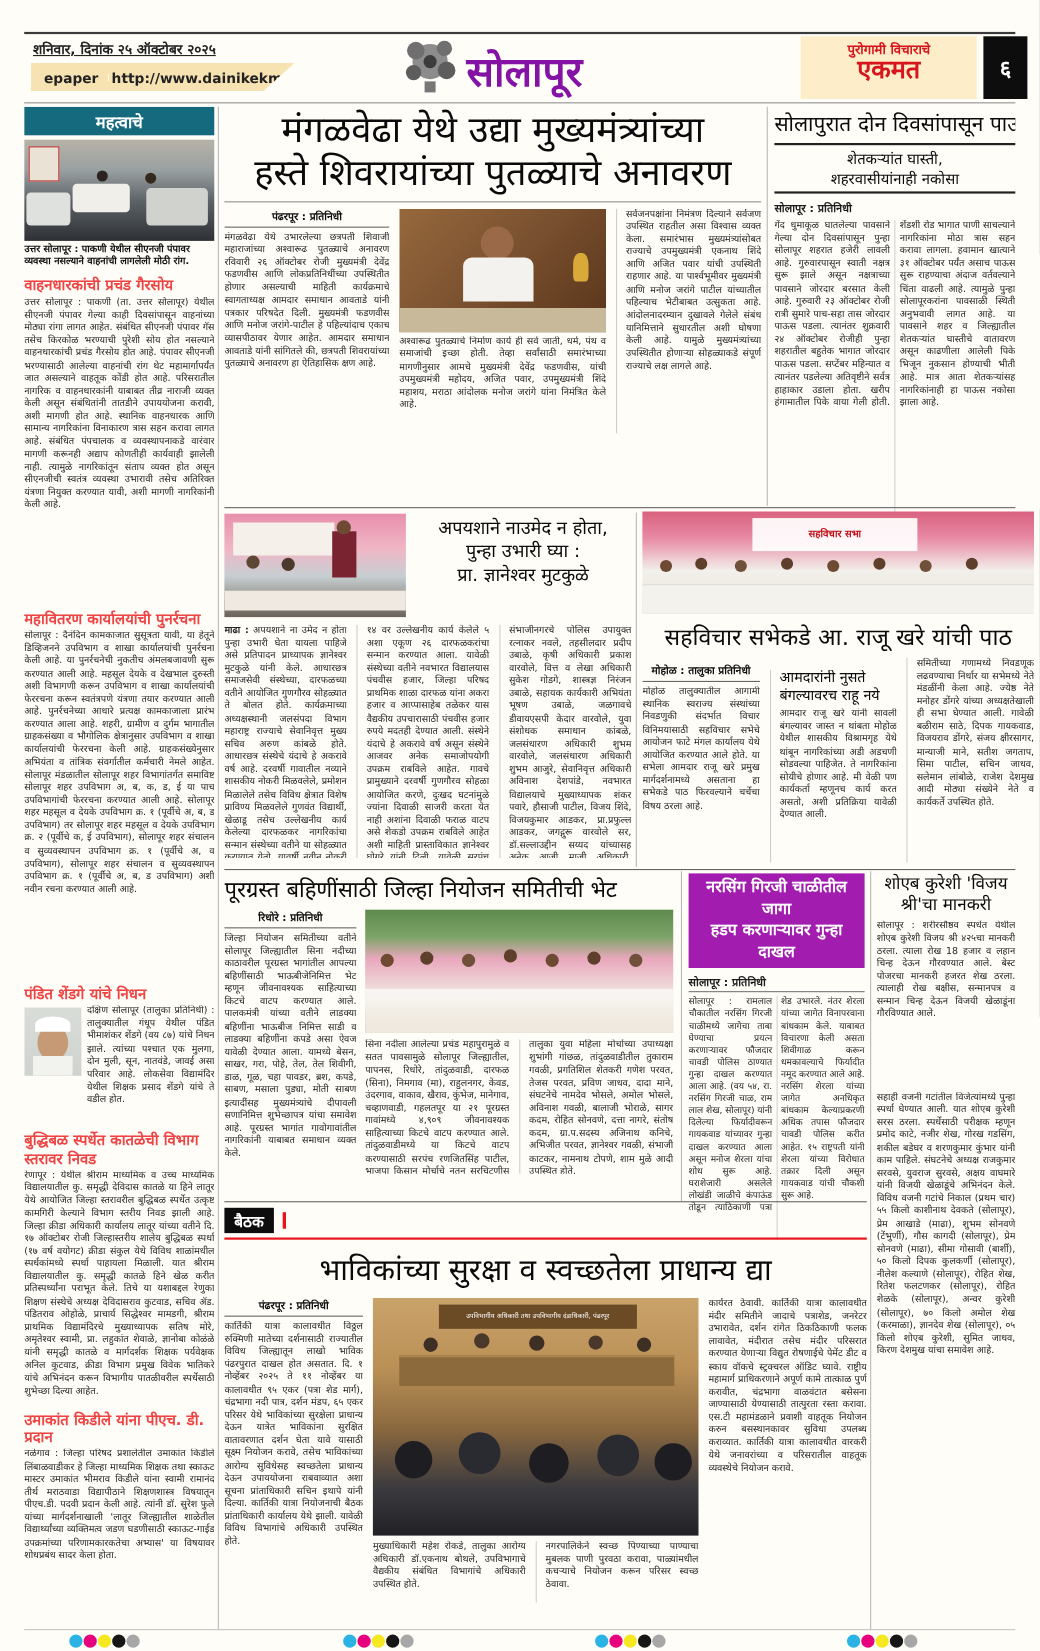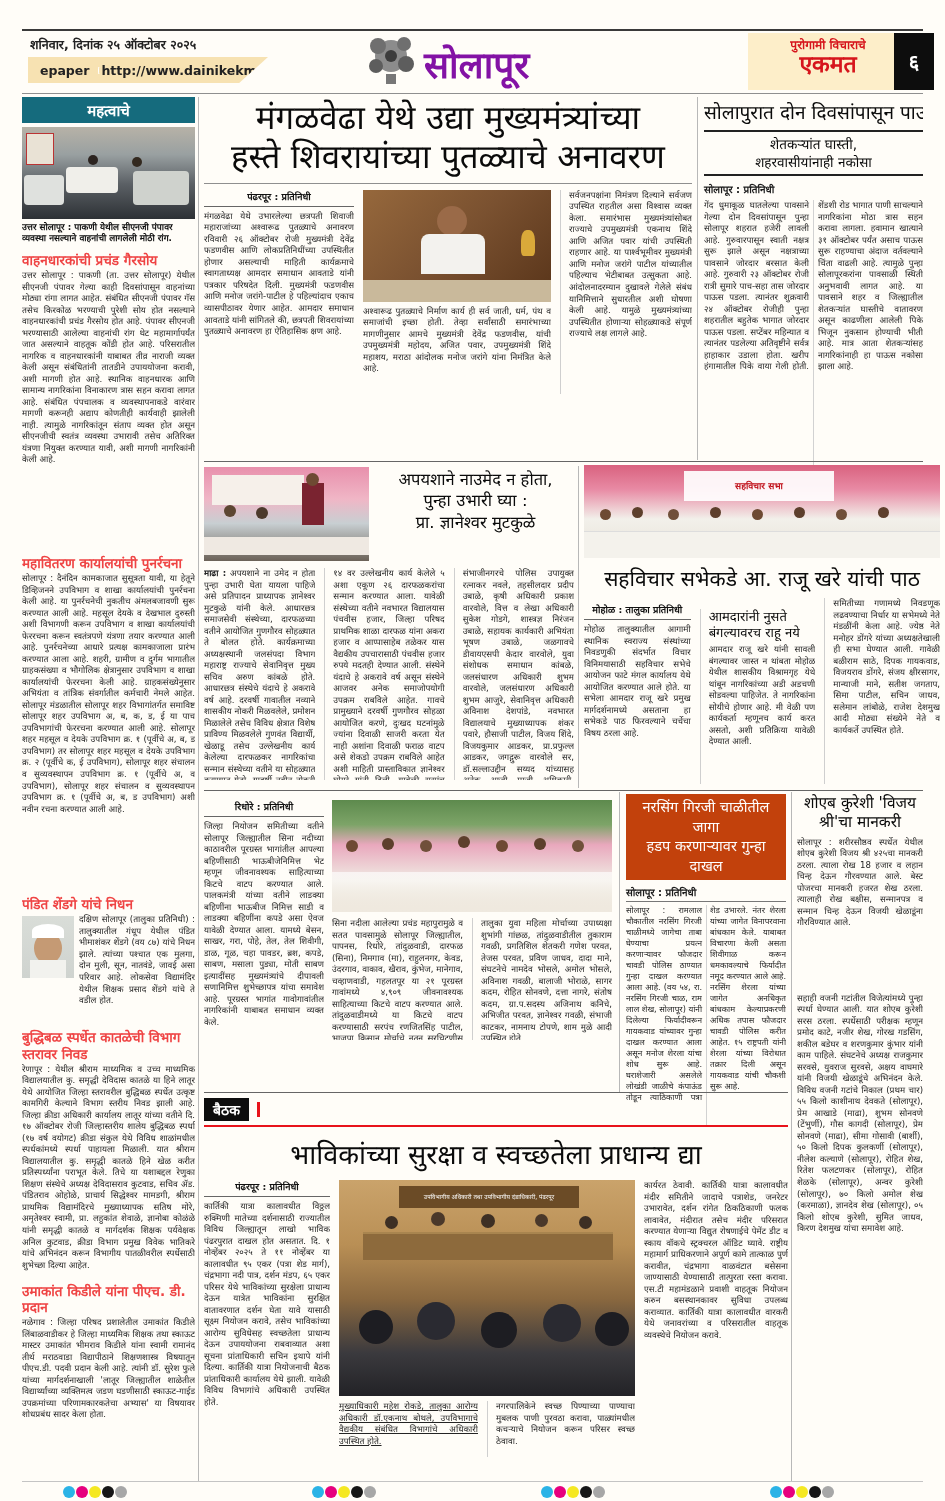--- a/index.html
+++ b/index.html
@@ -34,61 +34,61 @@
   .sb-title{background:#156b7d;color:#fff;font-size:15px;font-weight:bold;text-align:center;
             padding:3px 0;margin-bottom:4px;}
   .sb h3{font-size:13.5px;font-weight:900;color:#ef4444;margin:7px 0 2px 0;line-height:1.2;}
   .sb .cap{font-size:8.8px;font-weight:bold;line-height:1.3;color:#111;margin-top:3px;}
   
   .photo{position:relative;overflow:hidden;}
   .blob{position:absolute;border-radius:50%;}
   .banner-strip{position:absolute;background:rgba(255,255,255,.92);color:#c0111a;font-weight:bold;
                 text-align:center;overflow:hidden;}
   
-  .blackbox{background:#c2410c;color:#fff;font-weight:400;text-align:center;font-size:14.5px;
+  .blackbox{background:#a21caf;color:#fff;font-weight:700;text-align:center;font-size:14.5px;
             line-height:1.35;padding:4px 2px;}
   
   .kicker{display:flex;align-items:center;gap:8px;}
   .kicker-label{background:#0d0d0d;color:#fff;font-size:14px;font-weight:bold;padding:2px 9px;}
   .kicker-sep{width:3px;height:15px;background:#e8131b;}
   .kicker-text{font-size:14px;font-weight:bold;color:#8d8d8d;white-space:nowrap;overflow:hidden;}
   .redline{height:2px;background:#e8131b;margin-top:4px;}
   
   .dots{position:absolute;display:flex;gap:1px;}
   .dot{width:12px;height:12px;border-radius:50%;}
   .d-c{background:#2bb3e6}.d-m{background:#e6007e}.d-y{background:#f5e821}.d-k{background:#161616}.d-g{background:#a7a7a7}
 </style>
 </head>
 <body>
 
 <div class="page">
 
   <div class="abs hrule" style="left:22px;top:29px;width:901px;"></div>
-  <div class="abs date-line" style="left:30px;top:36px;">शनिवार, दिनांक २५ ऑक्टोबर २०२५</div>
+  <div class="abs date-line" style="left:30px;top:36px;text-decoration:underline;">शनिवार, दिनांक २५ ऑक्टोबर २०२५</div>
   <div class="abs" style="left:28px;top:57px;width:240px;">
     <div class="epaper-bar">
       <span>epaper</span>
       <span class="globe"></span>
       <span>http://www.dainikekmat.com</span>
     </div>
   </div>
 
   <svg class="abs" style="left:366px;top:30px;" width="50" height="56" viewBox="0 0 50 56">
     <g fill="#6f6f6f">
         <circle cx="25" cy="26" r="16" fill="#8c8c8c"></circle>
         <circle cx="12" cy="16" r="8"></circle>
         <circle cx="38" cy="14" r="7"></circle>
     <circle cx="40" cy="34" r="8" fill="#5d5d5d"></circle>
         <circle cx="10" cy="36" r="7" fill="#5d5d5d"></circle>
     <circle cx="25" cy="26" r="6" fill="#3c3c3c"></circle>
         <rect x="20" y="44" width="10" height="10" fill="#777"></rect>
       </g>
   </svg>
   <div class="abs city-name" style="left:424px;top:38px;">सोलापूर</div>
-  <div class="abs brand-box" style="left:748px;top:33px;width:140px;height:51px;">
+  <div class="abs brand-box" style="left:728px;top:33px;width:140px;height:51px;">
     <div class="brand-tag">पुरोगामी विचाराचे</div>
     <div class="brand-name">एकमत</div>
   </div>
   <div class="abs pageno-box" style="left:894px;top:33px;width:40px;height:57px;">६</div>
   <div class="abs thin" style="left:22px;top:93px;width:901px;position:absolute;"></div>
 
   <div class="sb">
     <div class="sb-title">महत्वाचे</div>
     <div class="photo" style="height:92px;background:linear-gradient(180deg,#b7b2a7 0%,#99a0a1 30%,#5b6065 62%,#2d3135 100%);">
       <div style="position:absolute;left:4px;top:6px;width:26px;height:30px;background:#e9e2d5;border:1px solid #b33;"></div>
@@ -219,20 +219,21 @@
       </div>
       <div class="col colrule">
           <div class="body-text" style="height:186px;">समितीच्या गणामध्ये निवडणूक लढवण्याचा निर्धार या सभेमध्ये नेते मंडळींनी केला आहे. ज्येष्ठ नेते मनोहर डोंगरे यांच्या अध्यक्षतेखाली ही सभा घेण्यात आली. गावेळी बळीराम साठे, दिपक गायकवाड, विजयराव डोंगरे, संजय क्षीरसागर, मान्याजी माने, सतीश जगताप, सिमा पाटील, सचिन जाधव, सलेमान लांबोळे, राजेश देशमुख आदी मोठ्या संख्येने नेते व कार्यकर्ते उपस्थित होते.</div>
         </div>
     </div>
   </div>
 
   <div class="hrule" style="left:204px;top:790px;width:719px;height:1px;background:#666;"></div>
 
   <div class="abs" style="left:204px;top:794px;width:408px;">
+    <div class="headline" style="font-size:20px;">पूरग्रस्त बहिणींसाठी जिल्हा नियोजन समितीची भेट</div>
     <div style="display:flex;gap:8px;margin-top:6px;">
       <div style="flex:0 0 120px;">
         <div class="dateline">रिधोरे : प्रतिनिधी</div>
         <div class="body-text" style="height:242px;">जिल्हा नियोजन समितीच्या वतीने सोलापूर जिल्ह्यातील सिना नदीच्या काठावरील पूरग्रस्त भागांतील आपल्या बहिणींसाठी भाऊबीजेनिमित्त भेट म्हणून जीवनावश्यक साहित्याच्या किटचे वाटप करण्यात आले. पालकमंत्री यांच्या वतीने लाडक्या बहिणींना भाऊबीज निमित्त साडी व लाडक्या बहिणींना कपडे असा ऐवज यावेळी देण्यात आला. यामध्ये बेसन, साखर, गरा, पोहे, तेल, तेल शिवीगी, डाळ, गूळ, चहा पावडर, ब्रश, कपडे, साबण, मसाला पुड्या, मोती साबण इत्यादींसह मुख्यमंत्र्यांचे दीपावली सणानिमित्त शुभेच्छापत्र यांचा समावेश आहे. पूरग्रस्त भागांत गावोगावांतील नागरिकांनी याबाबत समाधान व्यक्त केले.</div>
       </div>
       <div style="flex:1;">
         <div class="photo" style="height:112px;background:linear-gradient(180deg,#5d8a4d 0%,#7da468 22%,#e9a8bd 40%,#f0ece4 72%,#cbb795 100%);">
           <div class="blob" style="left:14px;top:40px;width:12px;height:12px;background:#6e4a33;"></div>
           <div class="blob" style="left:50px;top:38px;width:12px;height:12px;background:#5d3f2c;"></div>
           <div class="blob" style="left:88px;top:40px;width:12px;height:12px;background:#70503a;"></div>
@@ -294,21 +295,21 @@
           <div class="blob" style="left:196px;top:34px;width:13px;height:13px;background:#4a382a;"></div>
           <div class="blob" style="left:240px;top:36px;width:13px;height:13px;background:#3d2f24;"></div>
           <div class="blob" style="left:20px;top:130px;width:34px;height:34px;background:#1d1d22;"></div>
           <div class="blob" style="left:78px;top:122px;width:38px;height:38px;background:#2a2a31;"></div>
           <div class="blob" style="left:142px;top:132px;width:36px;height:36px;background:#1d1d22;"></div>
           <div class="blob" style="left:204px;top:124px;width:38px;height:38px;background:#2a2a31;"></div>
           <div class="blob" style="left:256px;top:132px;width:34px;height:34px;background:#1d1d22;"></div>
         </div>
         <div class="cols" style="margin-top:5px;height:56px;">
           <div class="col">
-              <div class="body-text" style="height:56px;text-decoration:underline;">मुख्याधिकारी महेश रोकडे, तालुका आरोग्य अधिकारी डॉ.एकनाथ बोथले, उपविभागाचे वैद्यकीय संबंधित विभागांचे अधिकारी उपस्थित होते.</div>
+              <div class="body-text" style="height:56px;">मुख्याधिकारी महेश रोकडे, तालुका आरोग्य अधिकारी डॉ.एकनाथ बोथले, उपविभागाचे वैद्यकीय संबंधित विभागांचे अधिकारी उपस्थित होते.</div>
             </div>
           <div class="col colrule">
               <div class="body-text" style="height:56px;">नगरपालिकेने स्वच्छ पिण्याच्या पाण्याचा मुबलक पाणी पुरवठा करावा, पाळ्यांमधील कचऱ्याचे नियोजन करून परिसर स्वच्छ ठेवावा.</div>
             </div>
         </div>
       </div>
       <div style="flex:1;">
         <div class="body-text" style="height:282px;">कार्यरत ठेवावी. कार्तिकी यात्रा कालावधीत मंदीर समितीने जादाचे पत्राशेड, जनरेटर उभारावेत, दर्शन रांगेत ठिकठिकाणी फलक लावावेत, मंदीरात तसेच मंदीर परिसरात करण्यात येणाऱ्या विद्युत रोषणाईचे पेमेंट डीट व स्काय वॉकचे स्ट्रक्चरल ऑडिट घ्यावे. राष्ट्रीय महामार्ग प्राधिकरणाने अपूर्ण कामे तात्काळ पुर्ण करावीत, चंद्रभागा वाळवंटात बसेसना जाण्यासाठी येण्यासाठी तात्पुरता रस्ता करावा. एस.टी महामंडळाने प्रवाशी वाहतूक नियोजन करुन बसस्थानकावर सुविधा उपलब्ध कराव्यात. कार्तिकी यात्रा कालावधीत वारकरी येथे जनावरांच्या व परिसरातील वाहतूक व्यवस्थेचे नियोजन करावे.</div>
       </div>
     </div>

